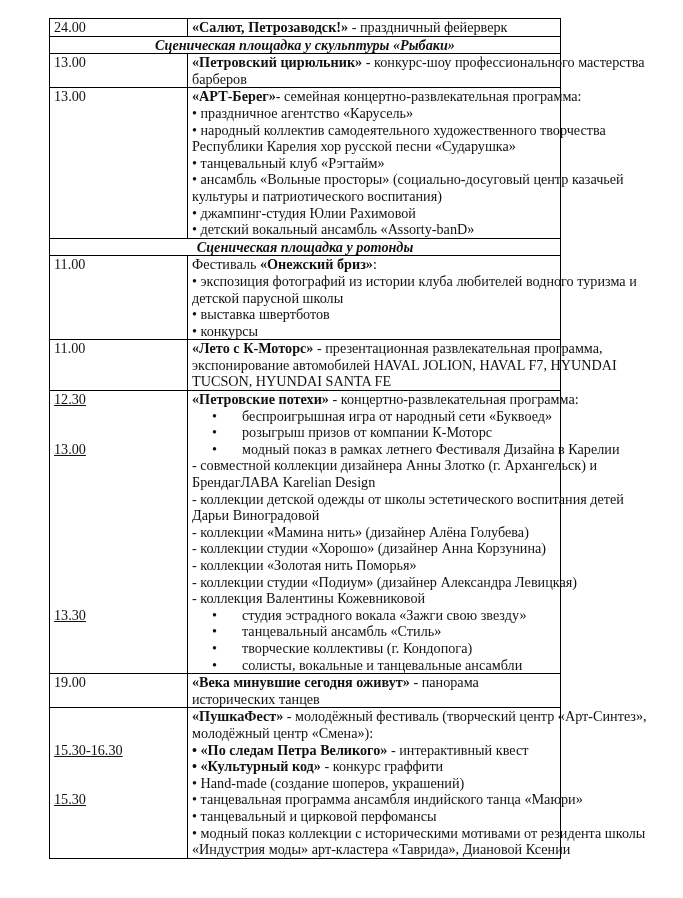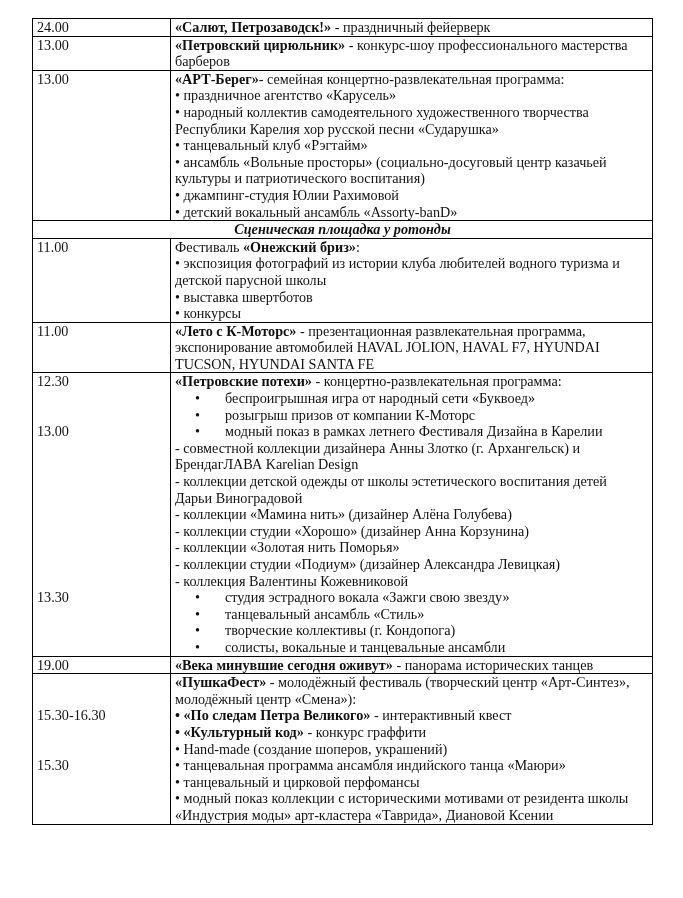--- a/index.html
+++ b/index.html
@@ -1,40 +1,43 @@
 <!DOCTYPE html>
 <html><head>
 <meta charset="utf-8">
 <style>
   html, body { margin:0; padding:0; background:#ffffff; }
   body { width:683px; height:898px; position:relative; overflow:hidden;
          font-family:"Liberation Serif", serif; font-size:14.2px; color:#111; }
-  table.sched { position:absolute; left:32px; top:18px; width:621px;
+  table.sched { position:absolute; left:49px; top:18px; width:512px;
                 border-collapse:collapse; table-layout:fixed; }
   table.sched td { border:1.2px solid #000; vertical-align:top; padding:0 4px;
                    line-height:16.6px; }
   td.time { width:129px; }
   td.section { text-align:center; font-weight:bold; font-style:italic; }
   .line { display:block; white-space:nowrap; }
   .b { font-weight:bold;margin-top:45px; }
   .ind { display:block; white-space:nowrap; padding-left:20px; }
   .ind .dot { display:inline-block; width:30px; }
-  .tline { display:block; height:16.6px; }
+  .tline { display:block; height:16.6px;text-decoration:underline; }
 </style>
 </head>
 <body>
 
 <table class="sched">
 
   <tbody>
       <tr>
     <td class="time">24.00</td>
     <td><span class="b">«Салют, Петрозаводск!»</span><span> - праздничный фейерверк</span></td>
   </tr>
 
+  <tr>
+    <td colspan="2" class="section">Сценическая площадка у  скульптуры «Рыбаки»</td>
+  </tr>
 
   <tr>
     <td class="time">13.00</td>
     <td>
       <span class="line"><span class="b">«Петровский цирюльник»</span><span> - конкурс-шоу профессионального мастерства</span></span>
       <span class="line">барберов</span>
     </td>
   </tr>
 
   <tr>

